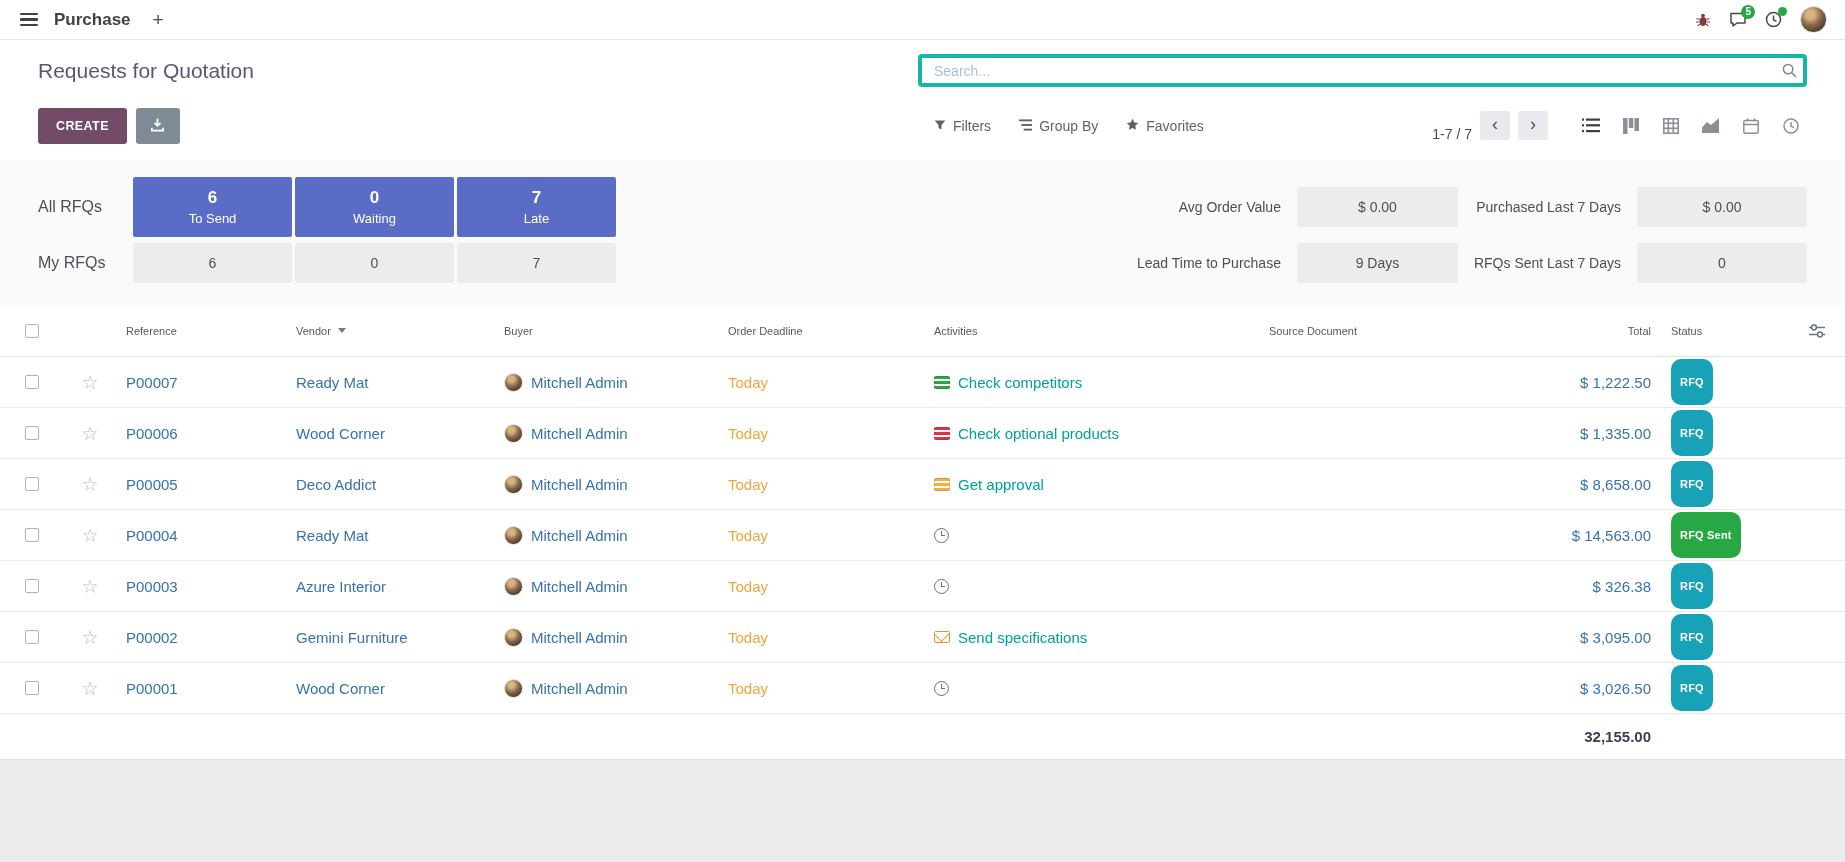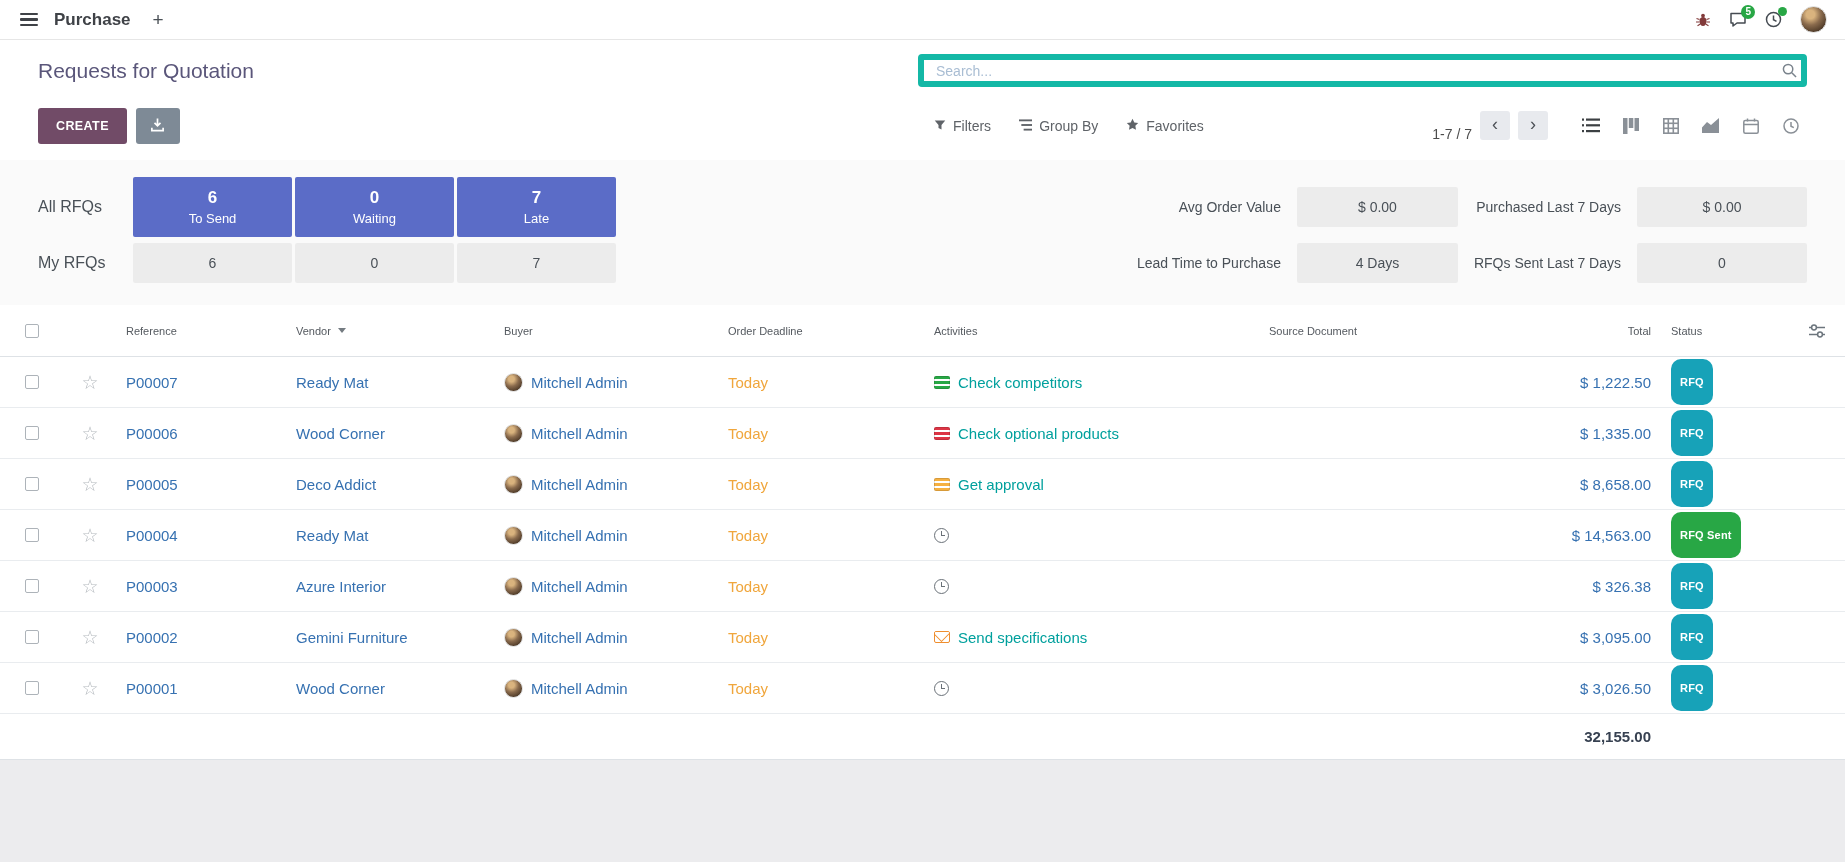--- a/index.html
+++ b/index.html
@@ -27,21 +27,21 @@
     font-size:10px;font-weight:700;line-height:1;padding:2px 4px;border-radius:7px;min-width:13px;text-align:center;}
   .nav-dot{position:absolute;top:-4px;right:-5px;width:9px;height:9px;border-radius:50%;background:var(--nav-badge);}
   .avatar{width:27px;height:27px;border-radius:50%;border:1px solid #ddd;cursor:pointer;
     background:radial-gradient(circle at 38% 30%,#d9b37e 0 18%,#8a6b4d 45%,#4e3a28 78%);}
 
   
   .control-panel{background:#fff;padding:14px 38px 16px 38px;flex:none;}
   .cp-row1{display:flex;align-items:flex-start;justify-content:space-between;height:44px;}
   .page-title{margin:0;font-size:21px;font-weight:400;color:var(--title);line-height:34px;}
   .search-box{position:relative;width:889px;}
-  .search-box input{width:100%;height:33px;border:6px solid #14b8a6;border-radius:4px;
+  .search-box input{width:100%;height:33px;border:4px solid #14b8a6;border-radius:4px;
     padding:0 34px 0 12px;font-size:14px;outline:none;font-family:inherit;color:#374151;}
   .search-box input::placeholder{color:#a9bdd3;}
   .search-icon{position:absolute;right:10px;top:9px;}
   .cp-row2{display:flex;align-items:center;margin-top:9px;height:37px;}
   .cp-buttons{display:flex;align-items:center;gap:9px;flex:1;}
   .btn-create{background:var(--primary);color:#fff;border:none;border-radius:3px;
     font-size:12.5px;font-weight:700;letter-spacing:.4px;padding:0 18px;height:36px;cursor:pointer;font-family:inherit;}
   .btn-export{background:var(--btn-secondary);border:none;border-radius:3px;width:44px;height:36px;
     display:inline-flex;align-items:center;justify-content:center;cursor:pointer;}
   .cp-right{width:889px;display:flex;align-items:center;flex:none;}
@@ -289,21 +289,21 @@
       <button class="dash-my">6</button>
       <button class="dash-my">0</button>
       <button class="dash-my">7</button>
     </div>
     <div class="dash-right">
       <div class="stat-label">Avg Order Value</div>
       <div class="stat-value">$ 0.00</div>
       <div class="stat-label">Purchased Last 7 Days</div>
       <div class="stat-value">$ 0.00</div>
       <div class="stat-label">Lead Time to Purchase</div>
-      <div class="stat-value">4 Days</div>
+      <div class="stat-value">9 Days</div>
       <div class="stat-label">RFQs Sent Last 7 Days</div>
       <div class="stat-value">0</div>
     </div>
   </div>
 
   <div class="table">
     <div class="thead">
       <div class="cell c-sel">
           <span class="checkbox"></span>
         </div>

